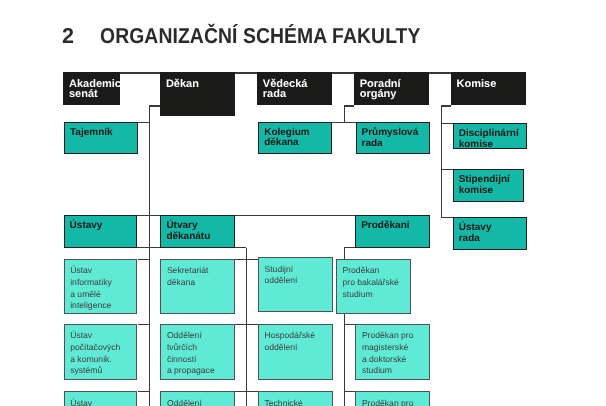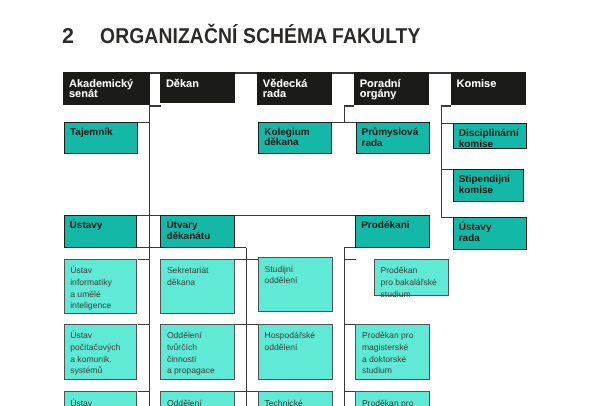--- a/index.html
+++ b/index.html
@@ -35,22 +35,22 @@
     font-weight:bold;font-size:21.5px;color:#2b2a28;
   }
   #title-text{
     position:absolute;left:100px;top:24px;
     font-weight:bold;font-size:21.5px;color:#2b2a28;
     transform:scaleX(0.90);transform-origin:0 0;
     white-space:nowrap;letter-spacing:0.1px;
   }
 
   
-  #n-akademicky{left:63px;top:72.2px;width:87px;height:32.9px;}
-  #n-dekan     {left:159.9px;top:72.2px;width:75.3px;height:31px;}
+  #n-akademicky{left:63px;top:72.2px;width:57px;height:32.9px;}
+  #n-dekan     {left:159.9px;top:72.2px;width:75.3px;height:44px;}
   #n-vedecka   {left:256.8px;top:72.2px;width:75.3px;height:32.9px;}
   #n-poradni   {left:353.7px;top:72.2px;width:75.3px;height:32.9px;}
   #n-komise    {left:450.6px;top:72.2px;width:75.3px;height:32.9px;}
 
   
   #n-tajemnik     {left:64px;top:121.9px;width:74.4px;height:32.2px;}
   #n-kolegium     {left:258.2px;top:121.6px;width:74px;height:32.6px;}
   #n-prumyslova   {left:355.5px;top:121.9px;width:74.7px;height:32.6px;}
   #n-disciplinarni{left:452.7px;top:122.9px;width:74.4px;height:26px;}
   #n-stipendijni  {left:452.7px;top:169.3px;width:71px;height:32.6px;}
@@ -67,21 +67,21 @@
   #n-ustav-3           {left:63.7px;top:391px;width:73.8px;height:52px;}
 
   #n-sekretariat      {left:160.4px;top:258.8px;width:74.7px;height:55px;}
   #n-oddeleni-tvurcich{left:160.4px;top:323.9px;width:74.7px;height:56.4px;}
   #n-oddeleni-3       {left:160.4px;top:391px;width:74.7px;height:52px;}
 
   #n-studijni   {left:258px;top:257px;width:75px;height:55px;}
   #n-hospodarske{left:258px;top:323.9px;width:75px;height:56.4px;}
   #n-technicke  {left:258px;top:391px;width:75px;height:52px;}
 
-  #n-prodekan-bak{left:374px;top:258.8px;width:74.6px;height:37px;}
+  #n-prodekan-bak{left:336px;top:258.8px;width:74.6px;height:55px;}
   #n-prodekan-mag{left:355.4px;top:323.9px;width:74.6px;height:56.4px;}
   #n-prodekan-3  {left:355.4px;top:391px;width:74.6px;height:52px;}
 </style>
 </head>
 <body>
 
 <div id="page">
 
   <div id="title-row">
     <span id="title-num">2</span>

